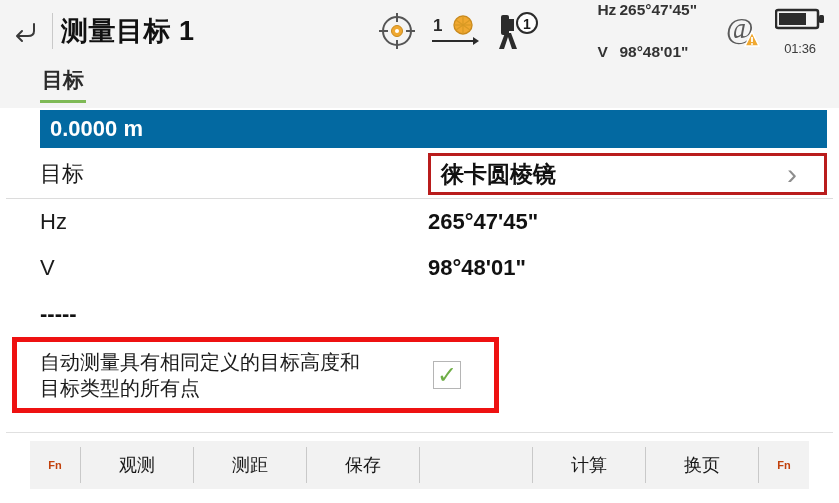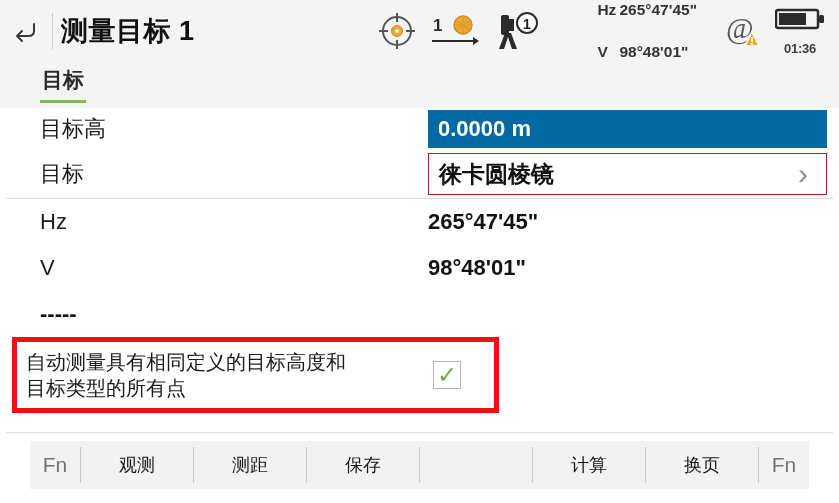--- a/index.html
+++ b/index.html
@@ -87,21 +87,21 @@
 
   .battery-wrap {
     display: flex;
     flex-direction: column;
     align-items: center;
     margin-left: 4px;
     margin-right: 6px;
   }
   .battery-time {
     font-size: 13px;
-    font-weight: bold;
+    font-weight: normal;
     color: #3c3c3c;
     margin-top: 10px;
     letter-spacing: -0.2px;
   }
 
   
   .tabbar {
     position: absolute;
     left: 0; top: 62px;
     width: 839px; height: 46px;
@@ -168,24 +168,24 @@
     color: #ffffff;
     font-size: 22px;
     font-weight: bold;
   }
 
   
   .field-box {
     flex: 1;
     height: 42px;
     background: #ffffff;
-    border: 1px solid #b91c1c;
-    display: flex;
-    align-items: center;
-    padding: 0 18px 0 10px;
+    border: 3px solid #b91c1c;
+    display: flex;
+    align-items: center;
+    padding: 0 27px 0 10px;
   }
   .field-box .txt {
     font-size: 23px;
     font-weight: bold;
     color: #111111;
   }
   .field-box .chev {
     margin-left: auto;
     color: #8e8e8e;
     font-size: 30px;
@@ -212,21 +212,21 @@
   }
 
   .autobox-inner {
     position: absolute;
     left: 18px;
     top: 340px;
     width: 475px;
     height: 70px;
     display: flex;
     align-items: center;
-    padding-left: 8px;
+    padding-left: 22px;
     padding-right: 10px;
   }
   .autobox-text {
     font-size: 20px;
     color: #1b1b1b;
     line-height: 1.32;
     max-width: 330px;
   }
   .checkbox {
     margin-left: auto;
@@ -271,23 +271,23 @@
     display: flex;
     align-items: center;
     justify-content: center;
     font-size: 18px;
     color: #171717;
     position: relative;
     white-space: nowrap;
   }
   .tb-fn {
     width: 50px;
-    font-size: 21px;
-    font-weight: normal;
-    color: #737373;
+    font-size: 11px;
+    font-weight: bold;
+    color: #c2410c;
   }
   .tb-btn { flex: 1; }
   .tb-spacer { flex: 1; }
   .tb-div {
     width: 1px;
     margin: 6px 0;
     background: #c9c9c9;
     flex: none;
   }
 </style>
@@ -378,21 +378,20 @@
     </div>
   </div>
 
   <div class="tabbar">
     <div class="tab active">目标</div>
   </div>
 
   <div class="form">
 
     <div class="row">
-      <div class="label">目标高</div>
       <div class="field-green">
         <span>0.0000 m</span>
       </div>
     </div>
 
     <div class="row" style="height:48px">
       <div class="label">目标</div>
       <div class="field-box">
         <span class="txt">徕卡圆棱镜</span>
         <span class="chev">›</span>

